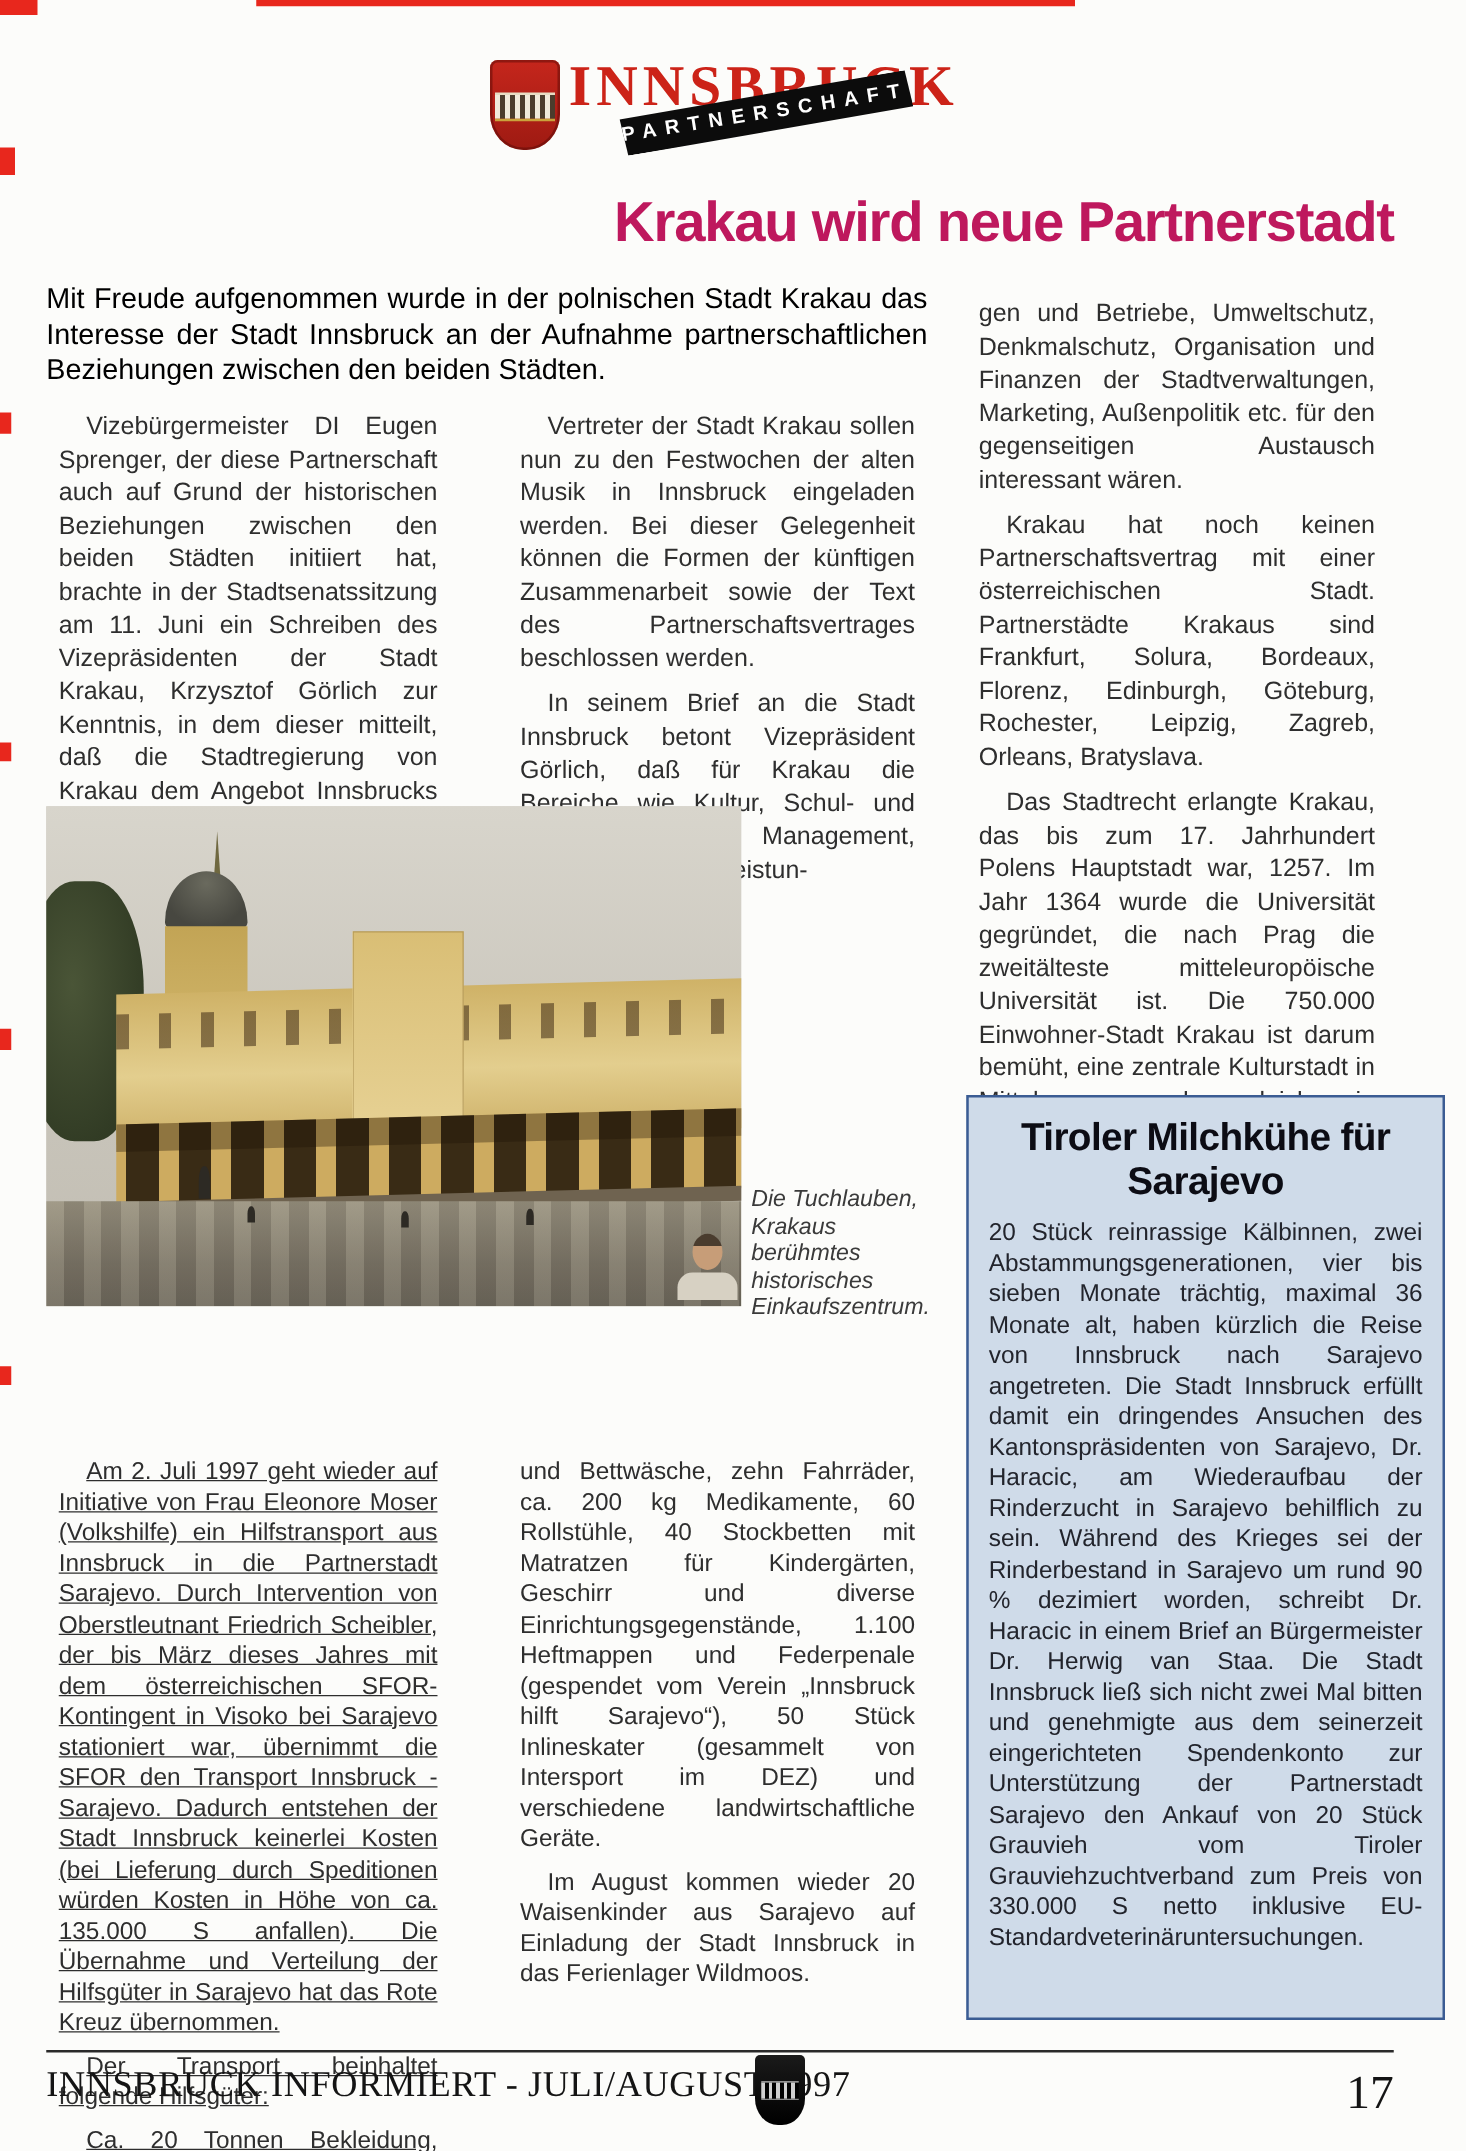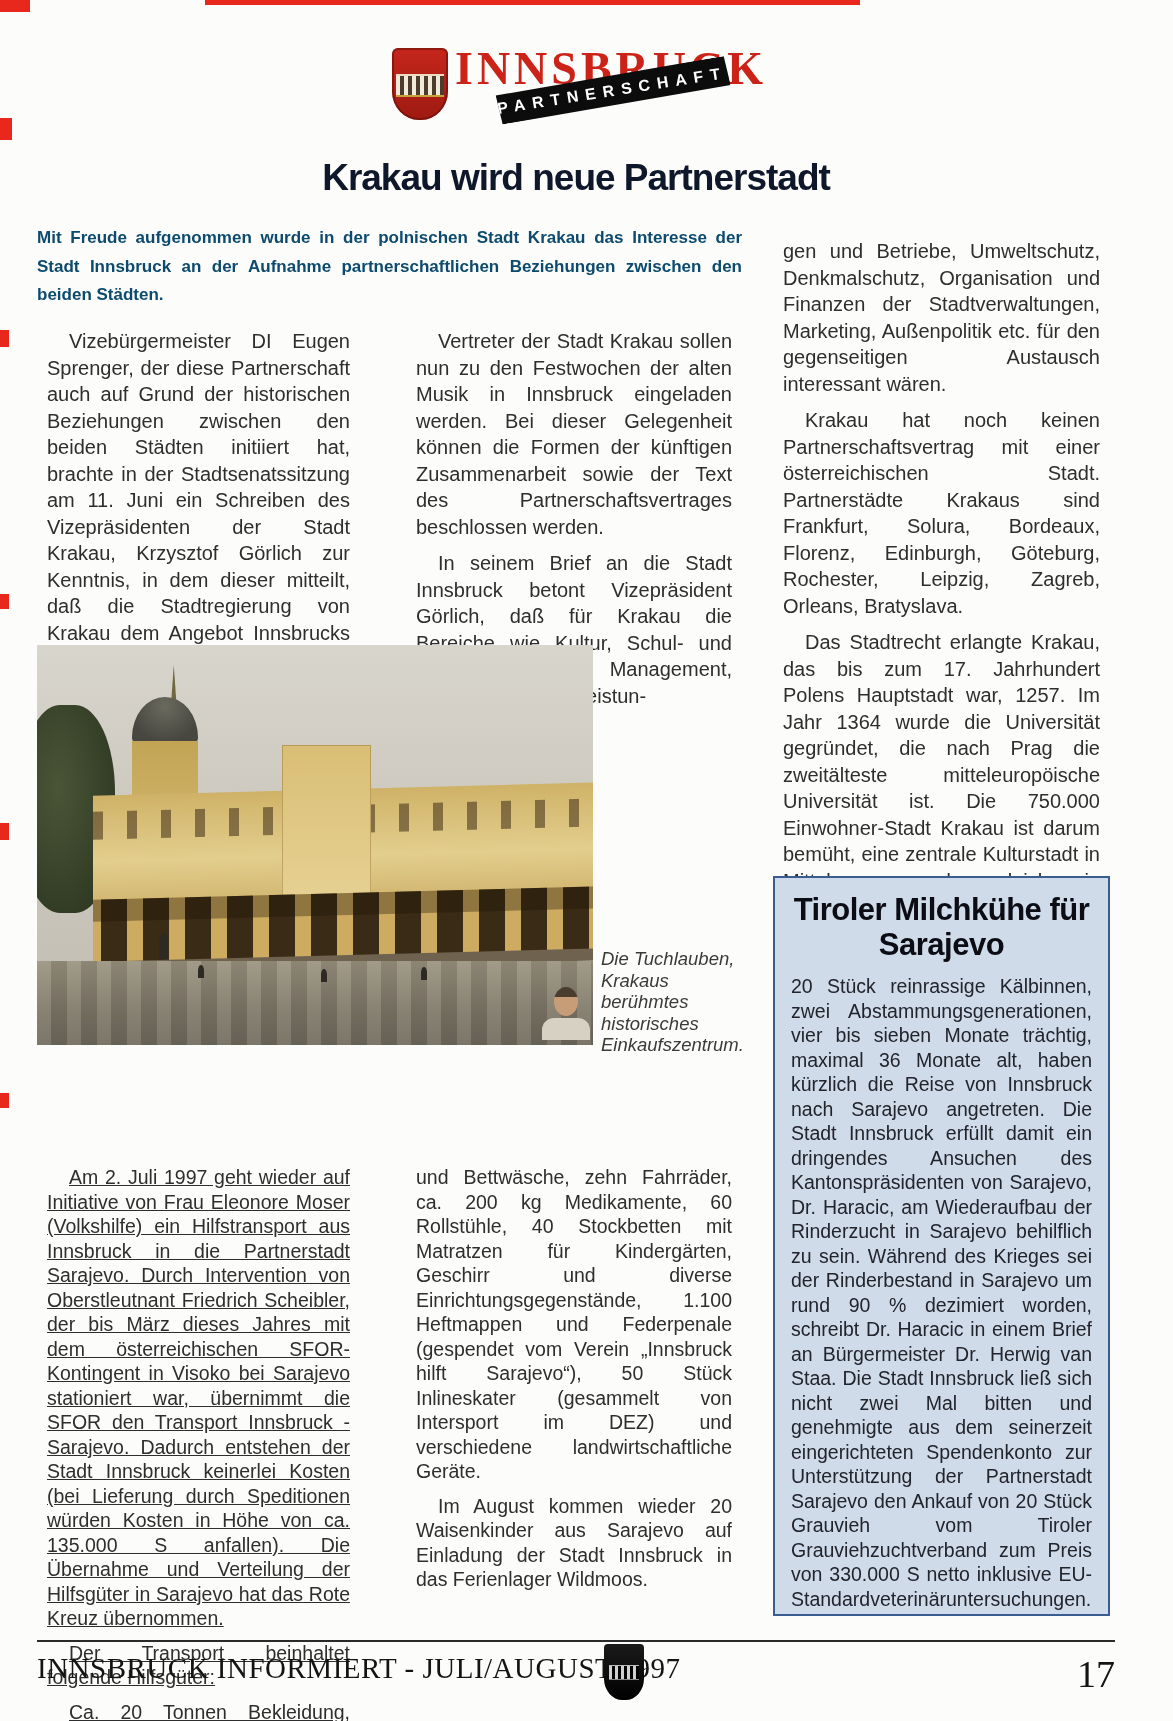--- a/index.html
+++ b/index.html
@@ -42,27 +42,27 @@
     display:flex;align-items:center;justify-content:center;
   }
   .ribbon span{
     color:#ffffff;font-weight:700;font-size:16px;letter-spacing:7px;
     font-family:"Liberation Sans", sans-serif;white-space:nowrap;
   }
 
   
   .h1{
     position:absolute;left:37px;top:148px;width:1078px;
-    text-align:center;font-weight:700;font-size:37px;line-height:60px;
-    letter-spacing:-1px;color:#0f172a;
+    text-align:right;font-weight:700;font-size:45px;line-height:60px;
+    letter-spacing:-1px;color:#be185d;
   }
   .intro{
     position:absolute;left:37px;top:224px;width:705px;
-    font-weight:700;font-size:17px;line-height:28.5px;
-    text-align:justify;color:#0c4a6e;
+    font-weight:400;font-size:23px;line-height:28.5px;
+    text-align:justify;color:#000000;
   }
 
   
   .col{position:absolute;text-align:justify;font-size:20px;line-height:26.5px;color:#2e2e2e;}
   .col p{margin:10px;text-indent:22px;}
   .col p.noindent{text-indent:0;}
   .a1c1{left:37px;top:318px;width:323px;}
   .a1c2{left:406px;top:318px;width:336px;}
   .a1c3{left:773px;top:228px;width:337px;}
   .a2{font-size:19.5px;line-height:24.5px;}
@@ -116,21 +116,21 @@
 
   
   .h2{
     position:absolute;left:37px;top:1052px;width:705px;
     text-align:center;font-weight:700;font-size:44px;line-height:50px;
     letter-spacing:-0.5px;color:#111;
   }
 
   
   .bluebox{
-    position:absolute;left:773px;top:876px;width:337px;height:740px;
+    position:absolute;left:773px;top:876px;width:383px;height:740px;
     box-sizing:border-box;border:2px solid #3b5c93;background:#cfdbe9;
     padding:14px 16px 10px 16px;overflow:hidden;
   }
   .bluebox .bx-title{
     text-align:center;font-weight:700;font-size:31px;line-height:35px;
     color:#0c0c14;margin:0 0 12px 0;letter-spacing:-0.5px;
   }
   .bluebox .bx-text{
     font-size:19.5px;line-height:24.5px;text-align:justify;color:#22242c;margin:0;
   }

